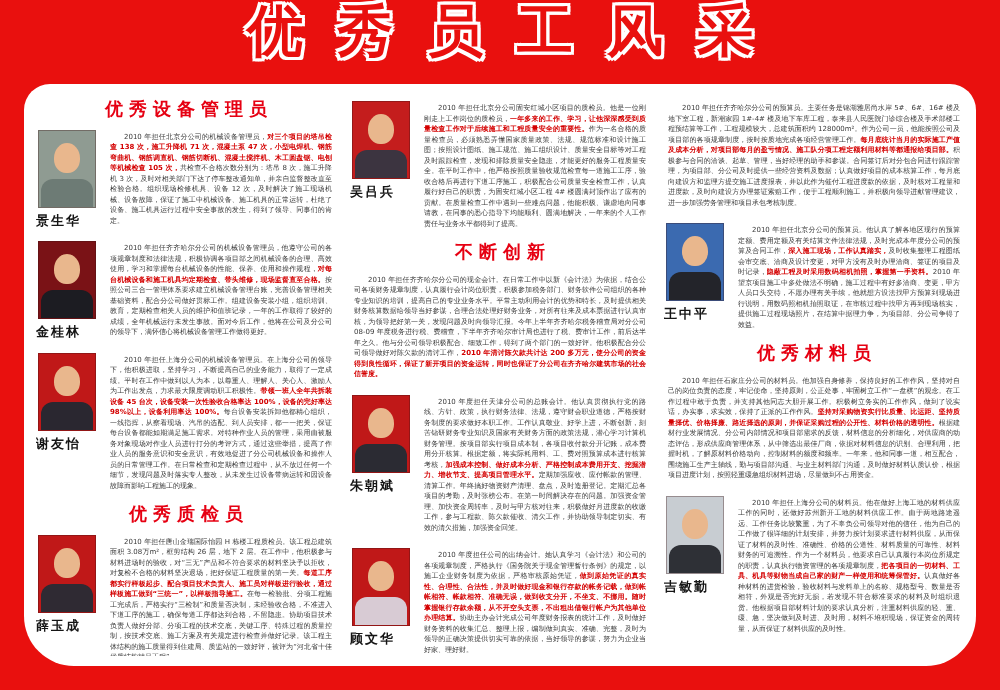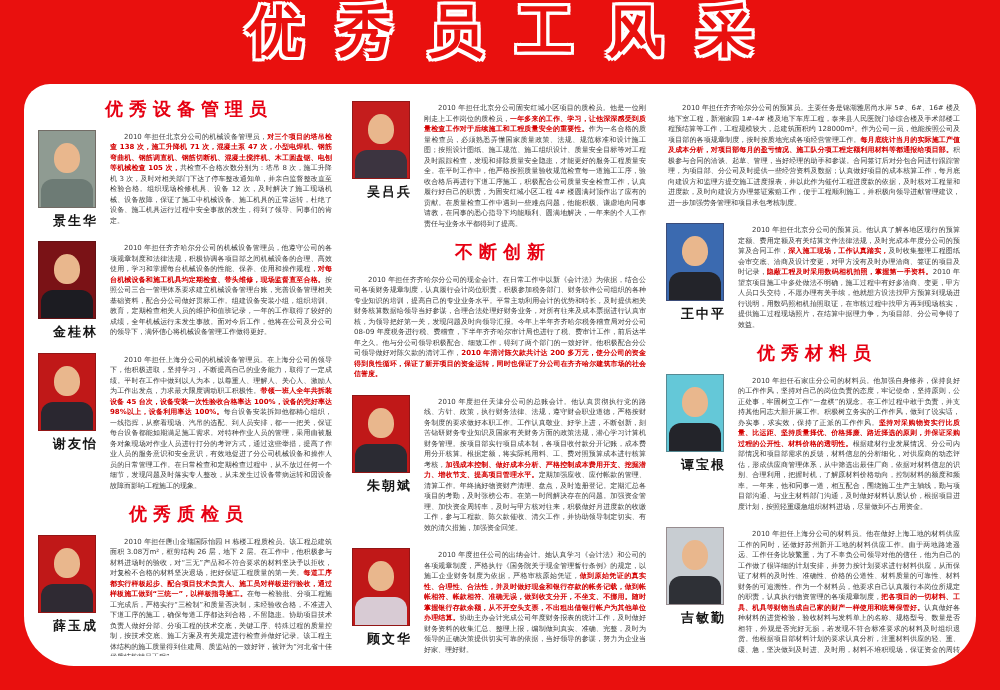--- a/index.html
+++ b/index.html
@@ -36,21 +36,21 @@
   .columns{display:flex;gap:14px;height:100%;}
   .col{flex:1 1 0;overflow:hidden;display:flex;flex-direction:column;}
   
   .section-header{
     text-align:center;color:#e60012;font-weight:bold;
     font-size:18px;letter-spacing:6px;padding-left:6px;
     margin:2px 0 5px 0;line-height:1.2;white-space:nowrap;
   }
   
   .person{display:flex;gap:8px;margin:3px 0 6px 0;}
-  .photo-wrap{flex:0 0 62px;width:62px;text-align:right;}
+  .photo-wrap{flex:0 0 62px;width:62px;text-align:left;}
   .photo{
     width:58px;height:78px;margin:2px auto 0 auto;position:relative;
     overflow:hidden;border:1px solid rgba(60,20,20,0.35);
     box-sizing:border-box;
   }
   .photo .head{
     position:absolute;left:50%;top:12px;width:26px;height:30px;
     margin-left:-13px;border-radius:50% 50% 46% 46%;
     background:#e9b78d;
   }
@@ -188,27 +188,20 @@
         <div class="suit" style="background-color: rgb(35, 36, 42);"></div>
       </div>
       <div class="person-name">王中平</div>
     </div>
     <div class="bio">
       <p><span>2010 年担任北京分公司的预算员。他认真了解各地区现行的预算定额、费用定额及有关结算文件法律法规，及时完成本年度分公司的预算及合同工作，</span><span class="hl">深入施工现场，工作认真踏实，</span><span>及时收集整理工程图纸会审交底、洽商及设计变更，对甲方没有及时办理洽商、签证的项目及时记录，</span><span class="hl">隐蔽工程及时采用数码相机拍照，掌握第一手资料。</span><span>2010 年望京项目施工中多处做法不明确，施工过程中有好多洽商、变更，甲方人员口头交待，不愿办理有关手续，他就想方设法找甲方预算到现场进行说明，用数码照相机拍照取证，在审核过程中找甲方再到现场核实，提供施工过程现场照片，在结算中据理力争，为项目部、分公司争得了效益。</span></p>
     </div>
   </div>
         <div class="section-header">优秀材料员</div>
         <div class="person">
-    <div class="photo-wrap">
-      <div class="photo" style="background-color: rgb(100, 200, 216);">
-        <div class="head"></div>
-        <div class="suit" style="background-color: rgb(35, 36, 42);"></div>
-      </div>
-      <div class="person-name">谭宝根</div>
-    </div>
     <div class="bio">
       <p><span>2010 年担任石家庄分公司的材料员。他加强自身修养，保持良好的工作作风，坚持对自己的岗位负责的态度，牢记使命，坚持原则，公正处事，牢固树立工作“一盘棋”的观念。在工作过程中敢于负责，并支持其他同志大胆开展工作。积极树立务实的工作作风，做到了说实话，办实事，求实效，保持了正派的工作作风。</span><span class="hl">坚持对采购物资实行比质量、比运距、坚持质量择优、价格择廉、路近择选的原则，并保证采购过程的公开性、材料价格的透明性。</span><span>根据建材行业发展情况、分公司内部情况和项目部需求的反馈，材料信息的分析细化，对供应商的动态评估，形成供应商管理体系，从中筛选出最佳厂商，依据对材料信息的识别、合理利用，把握时机，了解原材料价格动向，控制材料的额度和频率。一年来，他和同事一道，相互配合，围绕施工生产主轴线，勤与项目部沟通、与业主材料部门沟通，及时做好材料认质认价，根据项目进度计划，按照轻重缓急组织材料进场，尽量做到不占用资金。</span></p>
     </div>
   </div>
         <div class="person">
     <div class="photo-wrap">
       <div class="photo" style="background-color: rgb(200, 205, 210);">
         <div class="head"></div>
         <div class="suit" style="background-color: rgb(46, 48, 54);"></div>
       </div>

